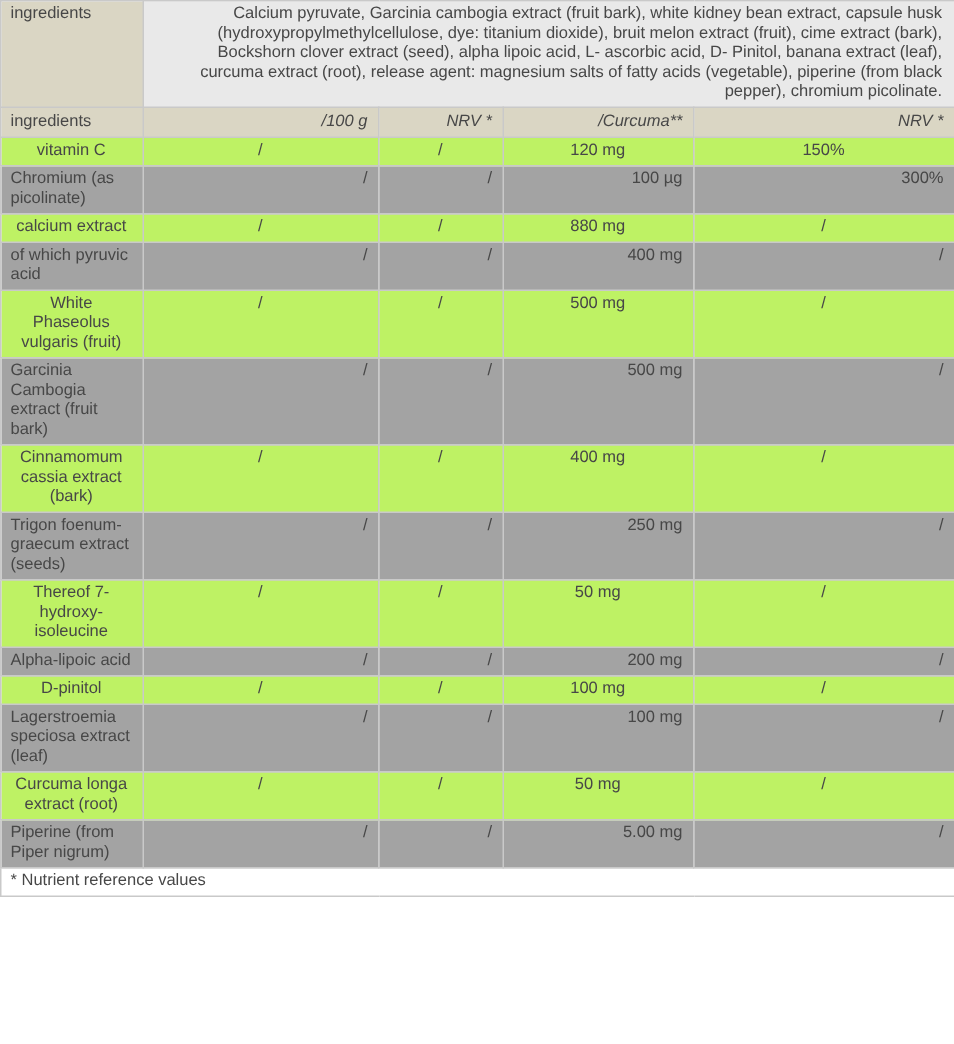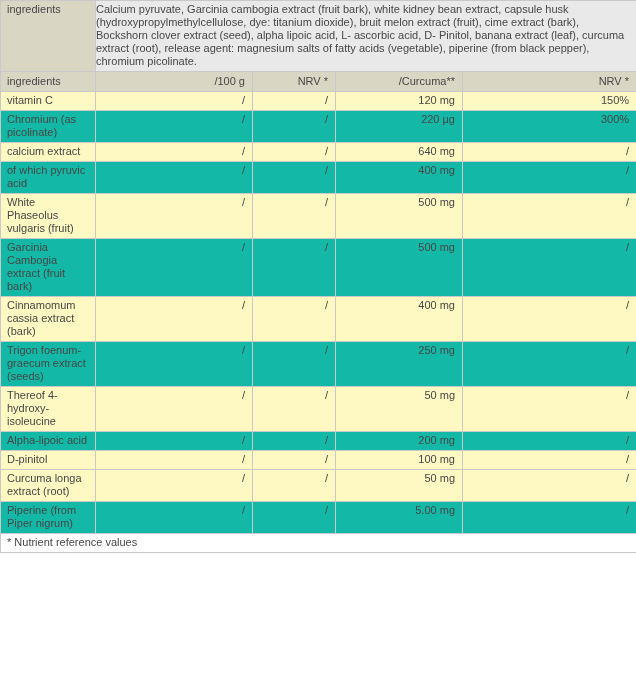--- a/index.html
+++ b/index.html
@@ -27,33 +27,34 @@
     font-weight: normal;
     text-align: left;
     overflow-wrap: break-word;
   }
   
   tr.intro-row td.intro-label {
     background: #dad6c4;
   }
   tr.intro-row td.intro-text {
     background: #e9e9e9;
-    padding-left: 0;
+    padding-left: 16px;
     padding-right: 8px;
+    text-align: right;
   }
   
   tr.head-row th {
     background: #dad6c4;
     padding-top: 3px;
     padding-bottom: 3px;
   }
-  tr.head-row th.num { text-align: right; }
-  
-  tbody tr.norm td { background: #fef9c3; }
-  tbody tr.alt td  { background: #14b8a6; }
+  tr.head-row th.num { text-align: right; font-style: italic; }
+  
+  tbody tr.norm td { background: #bef264; text-align: center; }
+  tbody tr.alt td  { background: #a3a3a3; }
   tbody td.num { text-align: right; }
   
   tfoot td {
     background: #ffffff;
     padding: 2px 4px 3px 4px;
   }
 </style>
 </head>
 <body>
 
@@ -87,29 +88,29 @@
     <td class="num">/</td>
     <td class="num">/</td>
     <td class="num">120 mg</td>
     <td class="num">150%</td>
   </tr>
 
   <tr class="alt">
     <td>Chromium (as picolinate)</td>
     <td class="num">/</td>
     <td class="num">/</td>
-    <td class="num">220 µg</td>
+    <td class="num">100 µg</td>
     <td class="num">300%</td>
   </tr>
 
   <tr class="norm">
     <td>calcium extract</td>
     <td class="num">/</td>
     <td class="num">/</td>
-    <td class="num">640 mg</td>
+    <td class="num">880 mg</td>
     <td class="num">/</td>
   </tr>
 
   <tr class="alt">
     <td>of which pyruvic acid</td>
     <td class="num">/</td>
     <td class="num">/</td>
     <td class="num">400 mg</td>
     <td class="num">/</td>
   </tr>
@@ -142,21 +143,21 @@
 
   <tr class="alt">
     <td>Trigon foenum-graecum extract (seeds)</td>
     <td class="num">/</td>
     <td class="num">/</td>
     <td class="num">250 mg</td>
     <td class="num">/</td>
   </tr>
 
   <tr class="norm">
-    <td>Thereof 4-hydroxy-isoleucine</td>
+    <td>Thereof 7-hydroxy-isoleucine</td>
     <td class="num">/</td>
     <td class="num">/</td>
     <td class="num">50 mg</td>
     <td class="num">/</td>
   </tr>
 
   <tr class="alt">
     <td>Alpha-lipoic acid</td>
     <td class="num">/</td>
     <td class="num">/</td>
@@ -165,20 +166,27 @@
   </tr>
 
   <tr class="norm">
     <td>D-pinitol</td>
     <td class="num">/</td>
     <td class="num">/</td>
     <td class="num">100 mg</td>
     <td class="num">/</td>
   </tr>
 
+  <tr class="alt">
+    <td>Lagerstroemia speciosa extract (leaf)</td>
+    <td class="num">/</td>
+    <td class="num">/</td>
+    <td class="num">100 mg</td>
+    <td class="num">/</td>
+  </tr>
 
   <tr class="norm">
     <td>Curcuma longa extract (root)</td>
     <td class="num">/</td>
     <td class="num">/</td>
     <td class="num">50 mg</td>
     <td class="num">/</td>
   </tr>
 
   <tr class="alt">

